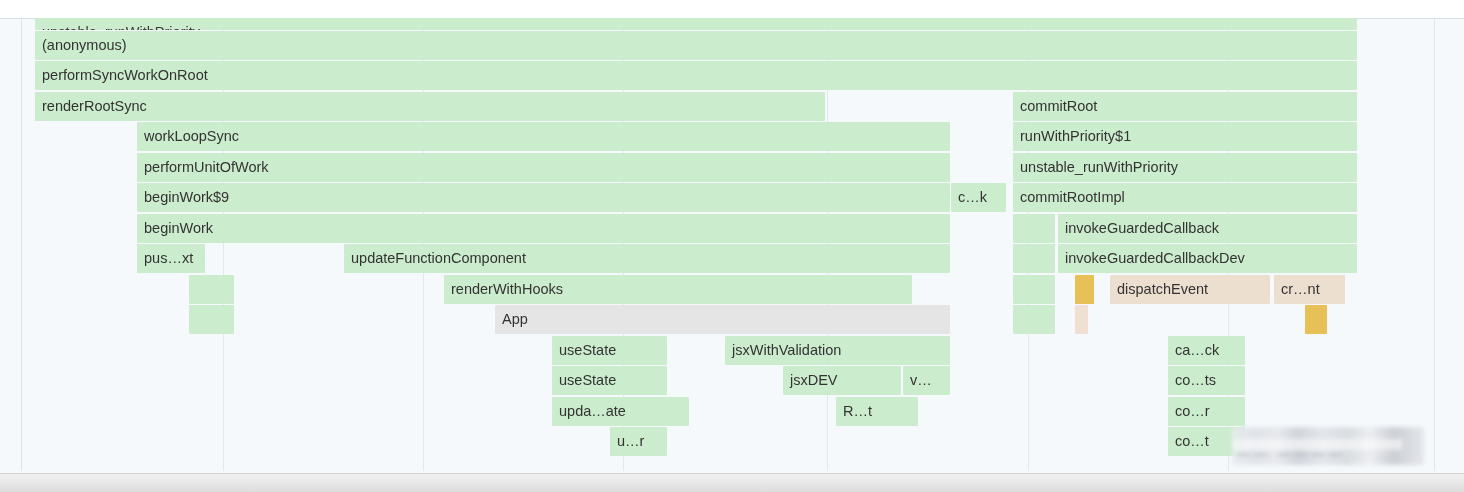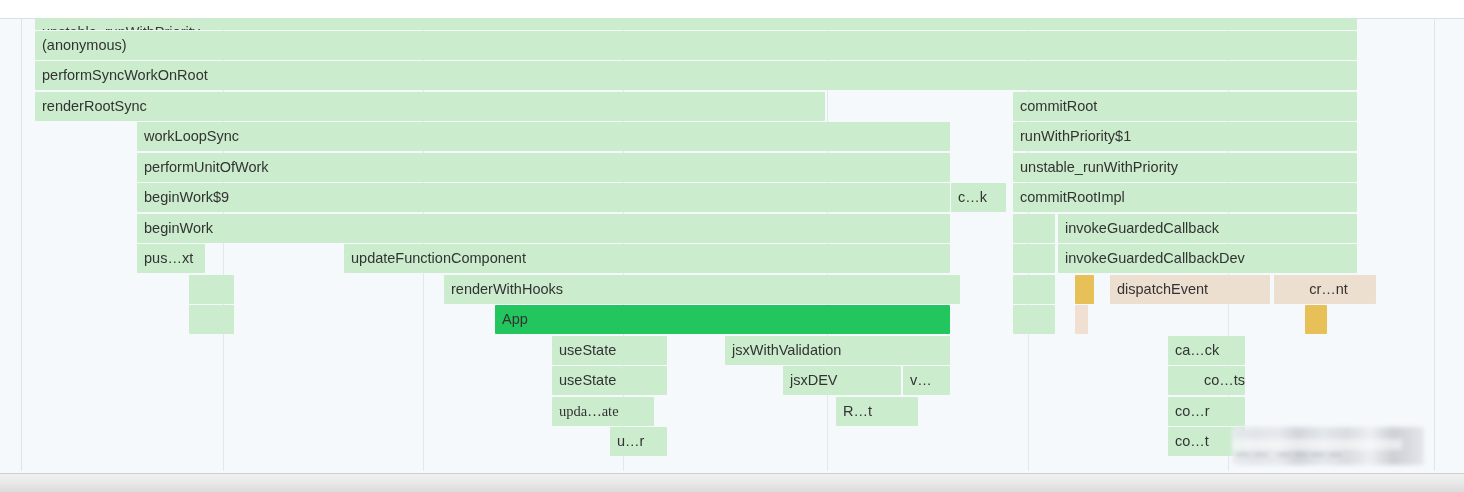--- a/index.html
+++ b/index.html
@@ -64,21 +64,21 @@
     align-items: center;
     font-size: 14.5px;
     line-height: 1;
     color: #333333;
     padding-left: 7px;
     white-space: nowrap;
     overflow: hidden;
     border-radius: 1px;
   }
   .frame.c-green  { background: #cbeccd; }
-  .frame.c-pink   { background: #22c55e; }
+  .frame.c-pink   { background: #e5e5e5; }
   .frame.c-tan    { background: #eddfd0; }
   .frame.c-gold   { background: #e7c158; }
   .frame.c-tanlt  { background: #efe0d2; }
 
   .frame-label {
     pointer-events: none;
   }
 
   
   .frame.row-clip {
@@ -210,33 +210,33 @@
       </div>
       <div class="frame c-green" title="" style="left: 1013px; width: 42px; top: 226px;">
         <span class="frame-label"></span>
       </div>
       <div class="frame c-green" title="invokeGuardedCallbackDev" style="left: 1058px; width: 299px; top: 226px;">
         <span class="frame-label">invokeGuardedCallbackDev</span>
       </div>
       <div class="frame c-green" title="" style="left: 189px; width: 45px; top: 256.5px;">
         <span class="frame-label"></span>
       </div>
-      <div class="frame c-green" title="renderWithHooks" style="left: 444px; width: 516px; top: 256.5px;">
+      <div class="frame c-green" title="renderWithHooks" style="left: 444px; width: 468px; top: 256.5px;">
         <span class="frame-label">renderWithHooks</span>
       </div>
       <div class="frame c-green" title="" style="left: 1013px; width: 42px; top: 256.5px;">
         <span class="frame-label"></span>
       </div>
       <div class="frame c-gold" title="" style="left: 1075px; width: 19px; top: 256.5px;">
         <span class="frame-label"></span>
       </div>
       <div class="frame c-tan" title="dispatchEvent" style="left: 1110px; width: 160px; top: 256.5px;">
         <span class="frame-label">dispatchEvent</span>
       </div>
-      <div class="frame c-tan" title="cr…nt" style="left: 1274px; width: 102px; top: 256.5px; justify-content: center;">
+      <div class="frame c-tan" title="cr…nt" style="left: 1274px; width: 71px; top: 256.5px;">
         <span class="frame-label">cr…nt</span>
       </div>
       <div class="frame c-green" title="" style="left: 189px; width: 45px; top: 287px;">
         <span class="frame-label"></span>
       </div>
       <div class="frame c-pink" title="App" style="left: 495px; width: 455px; top: 287px;">
         <span class="frame-label">App</span>
       </div>
       <div class="frame c-green" title="" style="left: 1013px; width: 42px; top: 287px;">
         <span class="frame-label"></span>
@@ -258,24 +258,24 @@
       </div>
       <div class="frame c-green" title="useState" style="left: 552px; width: 115px; top: 348px;">
         <span class="frame-label">useState</span>
       </div>
       <div class="frame c-green" title="jsxDEV" style="left: 783px; width: 118px; top: 348px;">
         <span class="frame-label">jsxDEV</span>
       </div>
       <div class="frame c-green" title="v…" style="left: 903px; width: 47px; top: 348px;">
         <span class="frame-label">v…</span>
       </div>
-      <div class="frame c-green" title="co…ts" style="left: 1168px; width: 77px; top: 348px; justify-content: flex-end;">
+      <div class="frame c-green" title="co…ts" style="left: 1168px; width: 77px; top: 348px;">
         <span class="frame-label">co…ts</span>
       </div>
-      <div class="frame c-green" title="upda…ate" style="left: 552px; width: 102px; top: 378.5px; font-family: Liberation Serif, serif;">
+      <div class="frame c-green" title="upda…ate" style="left: 552px; width: 137px; top: 378.5px;">
         <span class="frame-label">upda…ate</span>
       </div>
       <div class="frame c-green" title="R…t" style="left: 836px; width: 82px; top: 378.5px;">
         <span class="frame-label">R…t</span>
       </div>
       <div class="frame c-green" title="co…r" style="left: 1168px; width: 77px; top: 378.5px;">
         <span class="frame-label">co…r</span>
       </div>
       <div class="frame c-green" title="u…r" style="left: 610px; width: 57px; top: 409px;">
         <span class="frame-label">u…r</span>

